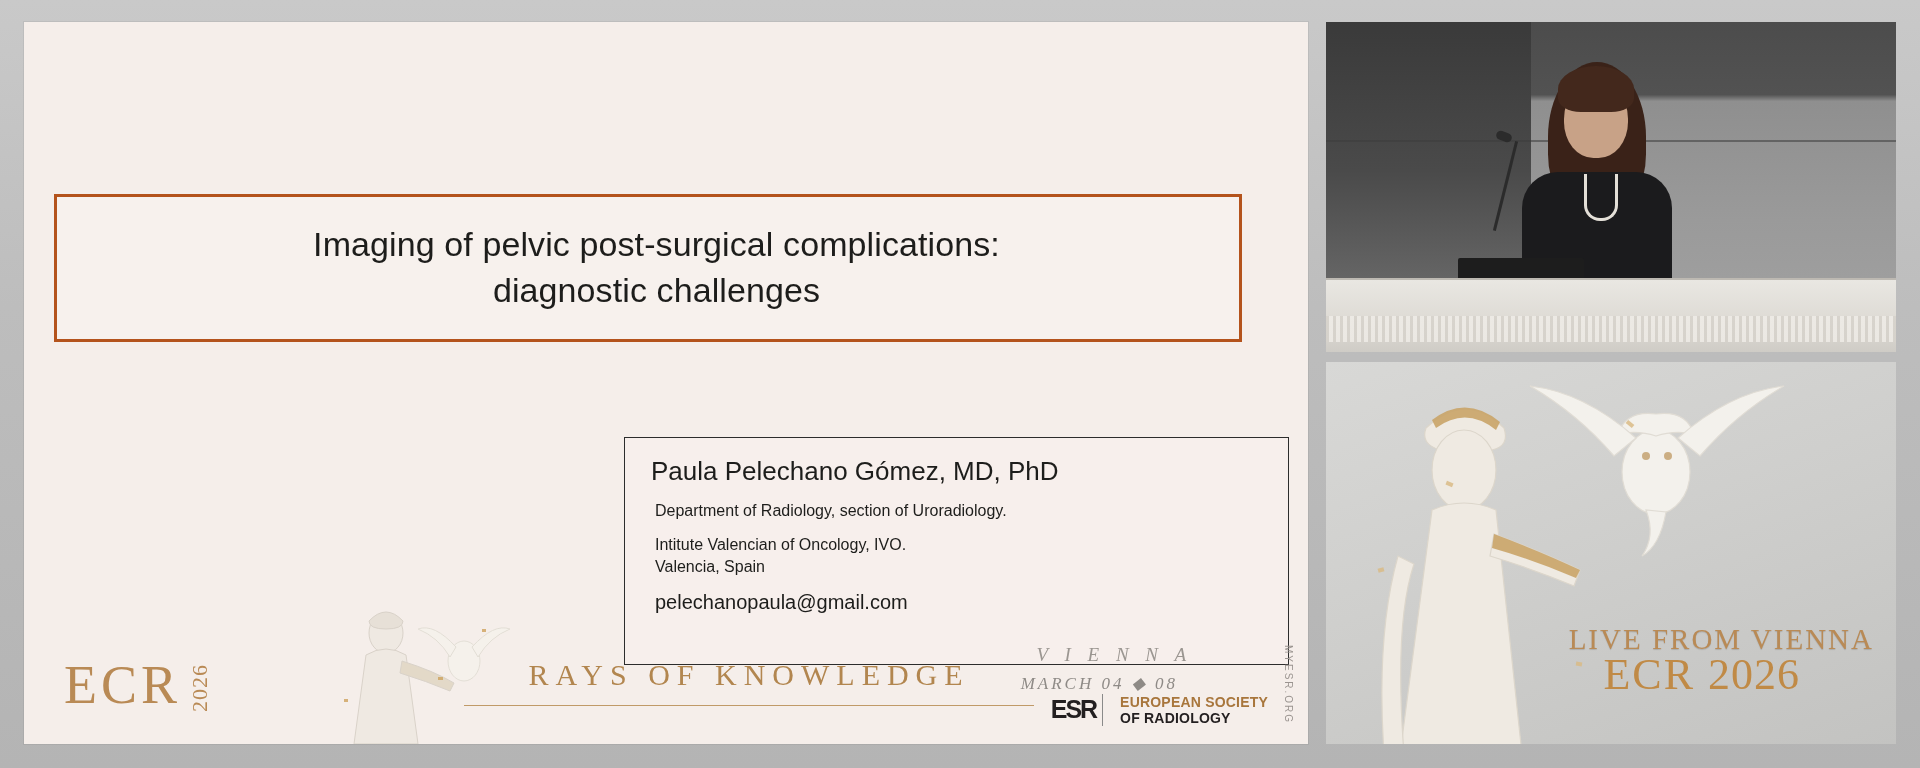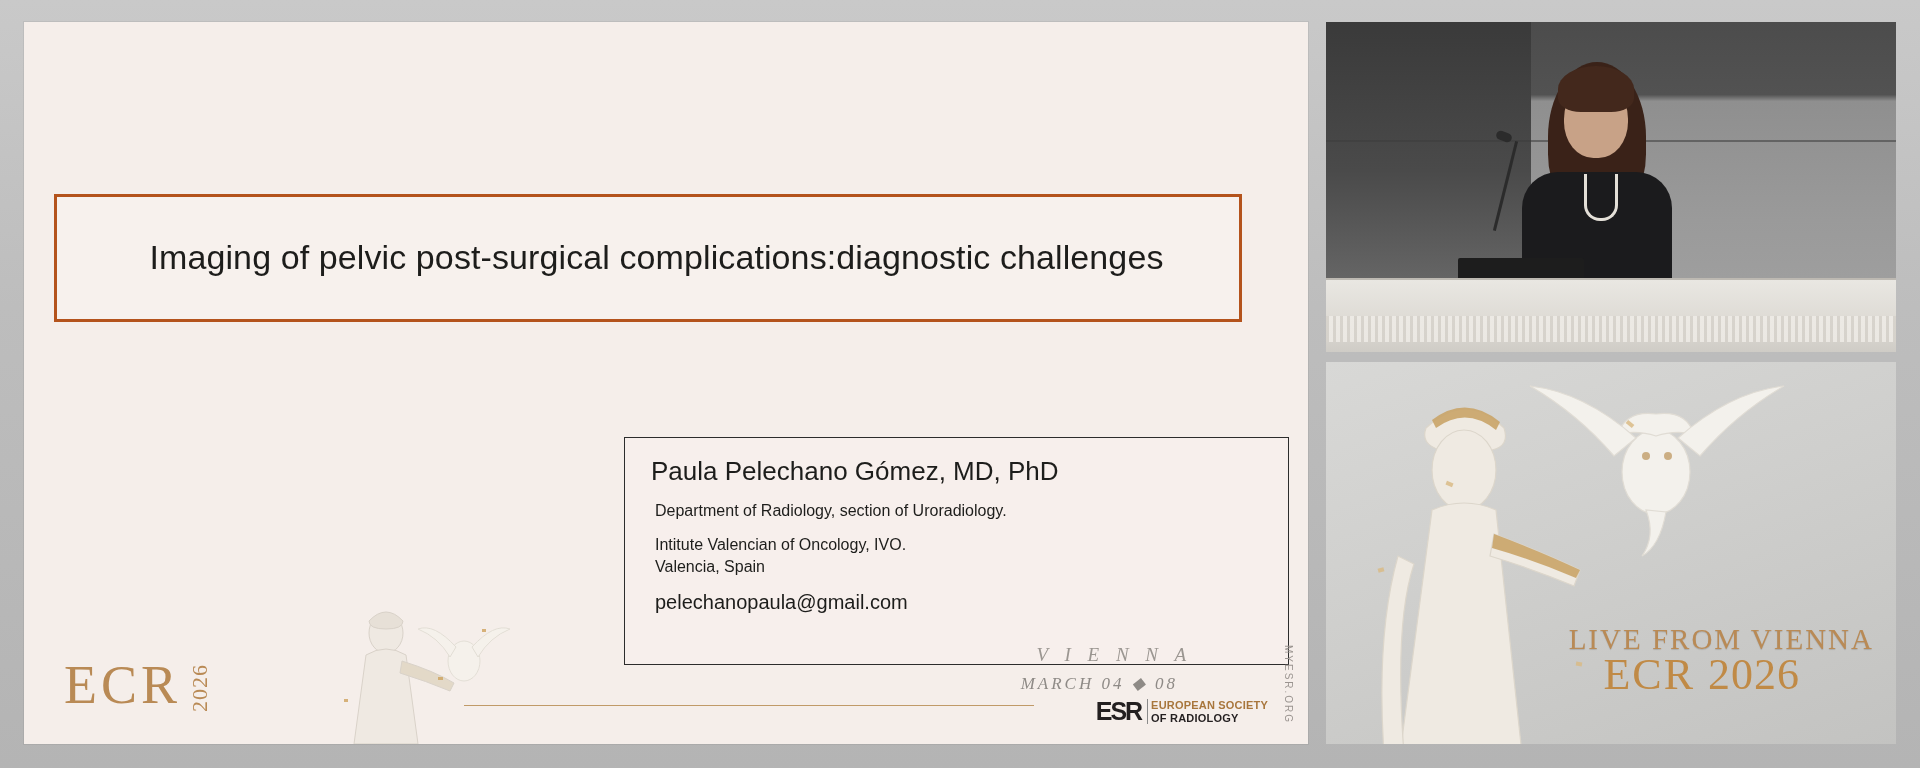--- a/index.html
+++ b/index.html
@@ -36,26 +36,26 @@
     inset: 0;
     background: #f5eeea;
   }
 
   .title-box {
     position: absolute;
     left: 30px;
     top: 172;
     top: 172px;
     width: 1188px;
-    height: 128px;
+    height: 148px;
     border: 3px solid #b4531c;
     box-sizing: border-box;
     background: #f7f1ed;
     display: flex;
-    flex-direction: row;
+    flex-direction: column;
     align-items: center;
     justify-content: center;
     padding-left: 17px;
   }
   .title-line {
     font-size: 34px;
     color: #1d1d1b;
     line-height: 1.35;
     letter-spacing: .1px;
     font-family: "Liberation Sans", sans-serif;
@@ -170,27 +170,27 @@
     gap: 6px;
   }
   .esr-mark {
     font-size: 25px;
     font-weight: bold;
     color: #231f20;
     letter-spacing: -2px;
     font-family: "Liberation Sans", sans-serif;
   }
   .esr-text {
-    font-size: 11px;
+    font-size: 14px;
     color: #231f20;
     line-height: 1.15;
     font-weight: bold;
     letter-spacing: .2px;
     border-left: 1px solid #8a8a8a;
-    padding-left: 3px;
+    padding-left: 17px;
   }
   .esr-text .l1 { color: #a8763c; }
 
   .myesr {
     position: absolute;
     right: 14px;
     bottom: 20px;
     color: #9a9490;
     font-size: 10px;
     letter-spacing: 2px;
@@ -341,20 +341,21 @@
           <rect x="30" y="100" width="4" height="3"></rect>
         </g>
       </svg>
 
       <div class="brand-band">
         <div class="ecr-logo">
           <span>ECR</span>
           <span class="year">2026</span>
         </div>
 
+        <div class="tagline">RAYS OF KNOWLEDGE</div>
         <div class="tagline-rule"></div>
 
         <div class="venue">V I E N N A</div>
         <div class="venue-date">MARCH 04 ◆ 08</div>
 
         <div class="esr-logo">
           <span class="esr-mark">ESR</span>
           <span class="esr-text">
             <span class="l1">EUROPEAN SOCIETY</span><br>
             <span>OF RADIOLOGY</span>

